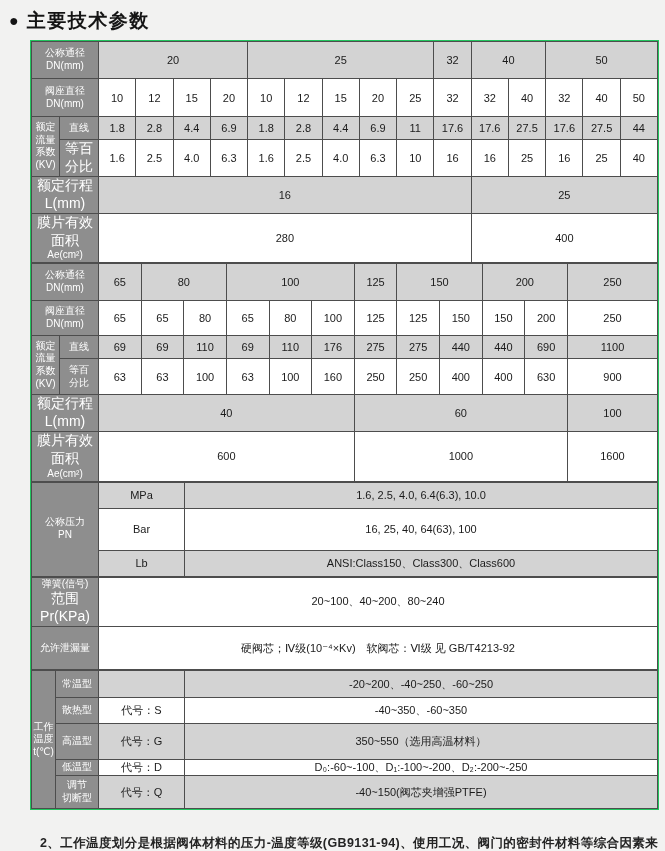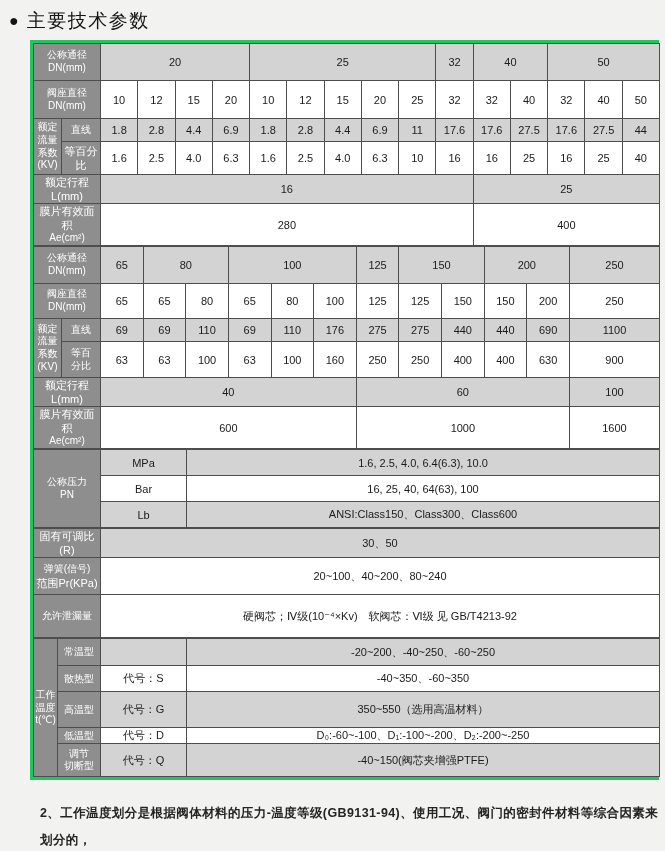--- a/index.html
+++ b/index.html
@@ -1,26 +1,26 @@
 <!DOCTYPE html>
 <html><head>
 <meta charset="utf-8">
 <style>
   * { box-sizing: border-box; }
   body { margin:0; background:#f2f2f1; font-family:"Liberation Sans","DejaVu Sans",sans-serif; color:#1b1b1b; }
   .page { width:665px; height:851px; overflow:hidden; position:relative; background:#f2f2f1; }
   .title { display:flex; align-items:center; gap:8px; padding:8px 0 6px 9px; }
   .bullet { font-size:16px; line-height:1; color:#141414; }
-  .title-text { font-size:19px; font-weight:normal; letter-spacing:1.5px; color:#141414; }
-  .tblwrap { margin-left:30px; width:629px; border:3px solid #22c55e; background:#fff; }
+  .title-text { font-size:19px; font-weight:bold; letter-spacing:1.5px; color:#141414; }
+  .tblwrap { margin-left:30px; width:629px; border:1px solid #22c55e; background:#fff; }
   table { border-collapse:collapse; table-layout:fixed; width:627px; }
   td { border:1px solid #4d4d4d; text-align:center; vertical-align:middle; font-size:11px; padding:0 1px; overflow:hidden; background:#fff; }
   .hd { background:#8e8e8e; color:#fff; font-size:10px; line-height:1.28; }
   .bd { background:#d3d3d3; }
-  .fs9 { font-size:11px; }
+  .fs9 { font-size:14px; }
   .notes { margin:20px 0 0 12px; font-size:12.5px; font-weight:bold; line-height:2.15; letter-spacing:0.4px; color:#242424; }
   .n2 { padding-left:28px; }
 </style>
 </head>
 <body>
 
 <div class="page">
 
   <div class="title">
     <span class="bullet">●</span>
@@ -255,42 +255,38 @@
         </colgroup>
       <tbody>
           <tr style="height:26px">
         <td class="hd" colspan="2" rowspan="3">
               <div>公称压力</div>
               <div>PN</div>
             </td>
         <td class="bd">MPa</td>
         <td class="bd">1.6, 2.5, 4.0, 6.4(6.3), 10.0</td>
       </tr>
-      <tr style="height:26px">
+      <tr style="height:42px">
         <td>Bar</td>
         <td>16, 25, 40, 64(63), 100</td>
       </tr>
       <tr style="height:26px">
         <td class="bd">Lb</td>
         <td class="bd">ANSI:Class150、Class300、Class600</td>
       </tr>
     </tbody>
       </table>
 
     <table>
       <colgroup>
           <col style="width:28px">
           <col style="width:39px">
           <col>
         </colgroup>
       <tbody>
-      <tr style="height:22px">
-        <td class="hd fs9" colspan="2">固有可调比(R)</td>
-        <td class="bd">30、50</td>
-      </tr>
       <tr style="height:37px">
         <td class="hd" colspan="2">
               <div>弹簧(信号)</div>
               <div class="fs9">范围Pr(KPa)</div>
             </td>
         <td>20~100、40~200、80~240</td>
       </tr>
       <tr style="height:43px">
         <td class="hd" colspan="2">允许泄漏量</td>
         <td>硬阀芯；Ⅳ级(10⁻⁴×Kv)　软阀芯：Ⅵ级 见 GB/T4213-92</td>

